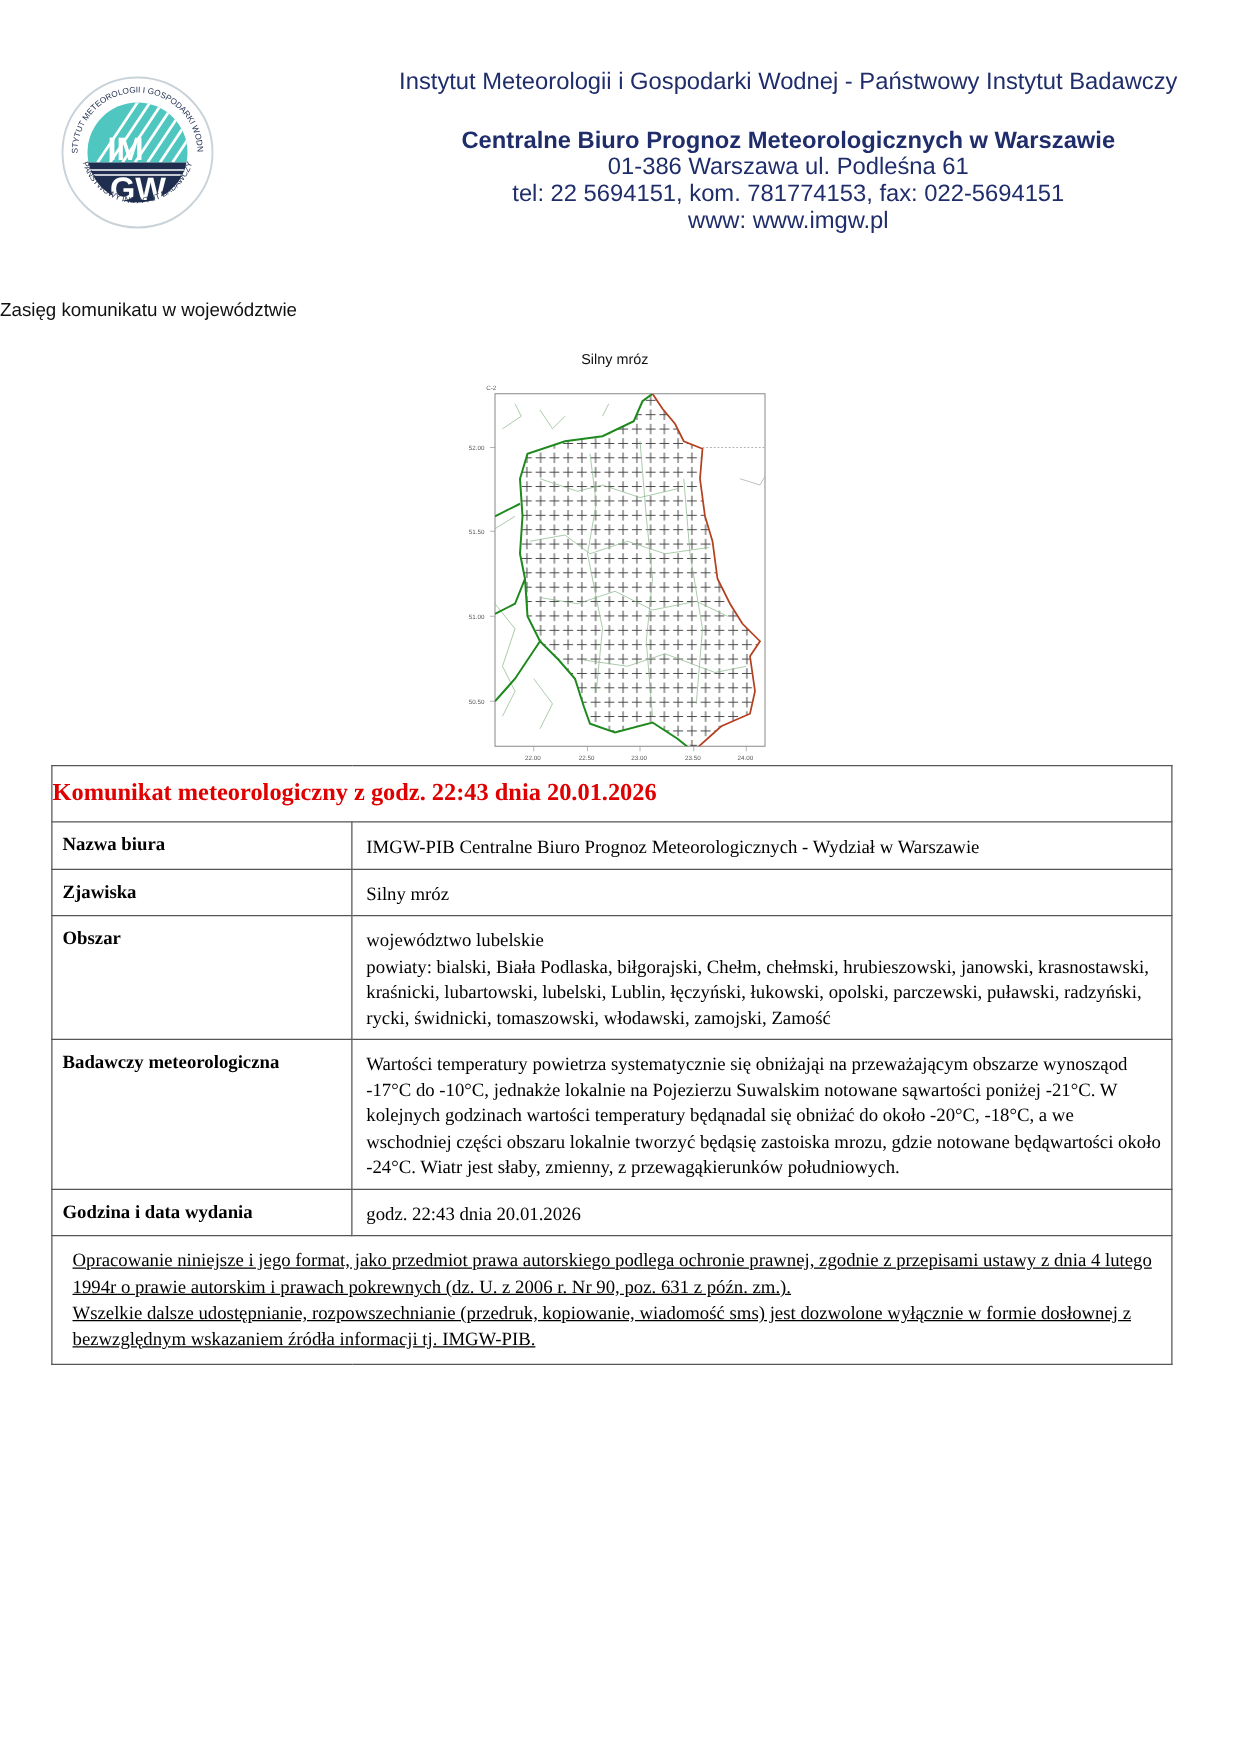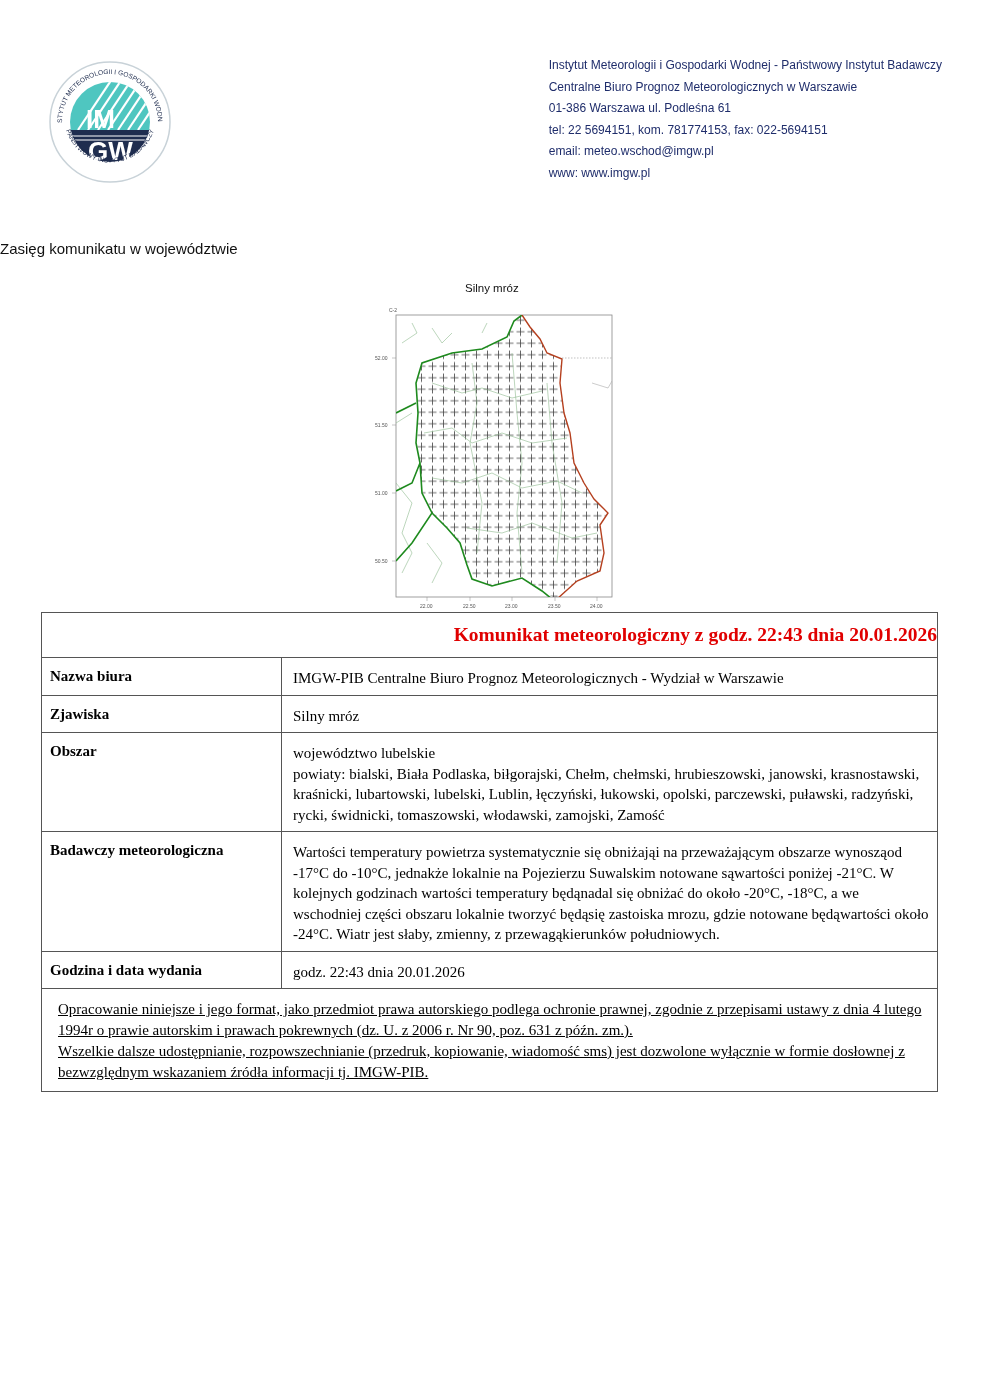--- a/index.html
+++ b/index.html
@@ -1,30 +1,30 @@
 <!DOCTYPE html>
 <html><head>
 <meta charset="utf-8">
 <style>
   html, body { margin: 0; padding: 0; background: #ffffff; }
   body { width: 989px; height: 1400px; position: relative; overflow: hidden; font-family: "Liberation Serif", serif; color: #000; }
 
   .logo { position: absolute; left: 48px; top: 60px; width: 124px; height: 124px; }
 
-  .header { position: absolute; right: 47px; top: 55px; text-align: left; font-family: "Liberation Sans", sans-serif; color: #1f2d6b; font-size: 12px; line-height: 21.5px; }
-  .header .bold { font-weight: normal; }
+  .header { position: absolute; right: 47px; top: 55px; text-align: center; font-family: "Liberation Sans", sans-serif; color: #1f2d6b; font-size: 19px; line-height: 21.5px; }
+  .header .bold { font-weight: bold; margin-top: 25px; }
 
   .map-title { position: absolute; left: 0; width: 100%; top: 240px; text-align: left; font-family: "Liberation Sans", sans-serif; font-size: 15px; color: #111; }
   .map-subtitle { position: absolute; left: 465px; top: 282px; font-family: "Liberation Sans", sans-serif; font-size: 11.5px; color: #111; }
 
   .map { position: absolute; left: 372px; top: 303px; width: 246px; height: 312px; }
 
   table.report { position: absolute; left: 41px; top: 612px; width: 897px; border-collapse: collapse; font-family: "Liberation Serif", serif; font-size: 15px; }
   table.report td { border: 1.3px solid #555; vertical-align: top; padding: 0; }
-  .title-cell { text-align: right; color: #e00000; font-weight: bold; font-size: 19.5px; height: 38px; line-height: 44px; }
+  .title-cell { text-align: left; color: #e00000; font-weight: bold; font-size: 19.5px; height: 38px; line-height: 44px; }
   .label-cell { width: 231px; font-weight: bold; padding: 10px 0 6px 8px !important; }
   .value-cell { padding: 10px 8px 6px 11px !important; line-height: 20.5px; }
   .footer-cell { padding: 10px 8px 8px 10px !important; line-height: 21px; text-decoration: underline; }
   .indent { padding-left: 6px; }
 </style>
 </head>
 <body>
 
 <div class="logo">
   <svg width="124" height="124" viewBox="0 0 124 124">
@@ -59,21 +59,20 @@
     <text font-family="Liberation Sans, sans-serif" font-size="6.6" fill="#1f2d4f"><textPath href="#ringTop" startOffset="50%" text-anchor="middle">INSTYTUT METEOROLOGII I GOSPODARKI WODNEJ</textPath></text>
     <text font-family="Liberation Sans, sans-serif" font-size="6.6" fill="#1f2d4f"><textPath href="#ringBot" startOffset="50%" text-anchor="middle">PAŃSTWOWY INSTYTUT BADAWCZY</textPath></text>
   </svg>
 </div>
 
 <div class="header">
   <div>Instytut Meteorologii i Gospodarki Wodnej - Państwowy Instytut Badawczy</div>
   <div class="bold">Centralne Biuro Prognoz Meteorologicznych w Warszawie</div>
   <div>01-386 Warszawa ul. Podleśna  61</div>
   <div>tel: 22 5694151, kom. 781774153, fax: 022-5694151</div>
-  <div>email: meteo.wschod@imgw.pl</div>
   <div>www: www.imgw.pl</div>
 </div>
 
 <div class="map-title">Zasięg komunikatu w województwie</div>
 <div class="map-subtitle">Silny mróz</div>
 
 <div class="map">
   <svg width="246" height="312" viewBox="0 0 246 312">
     <defs>
       <pattern id="plus" x="0" y="0" width="11" height="11.5" patternUnits="userSpaceOnUse">

